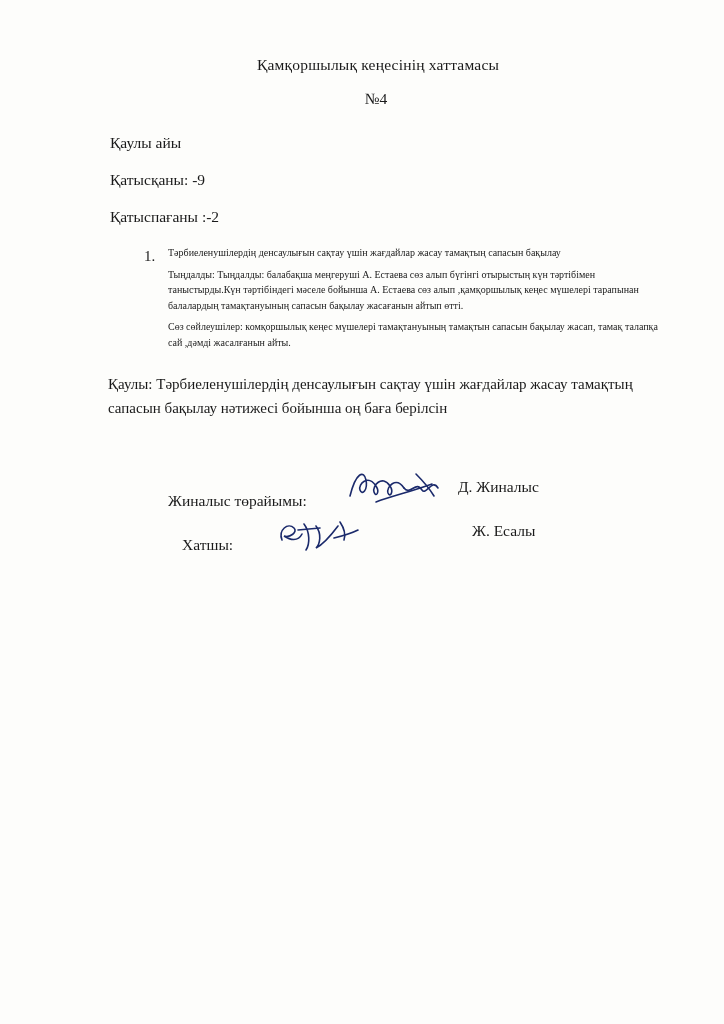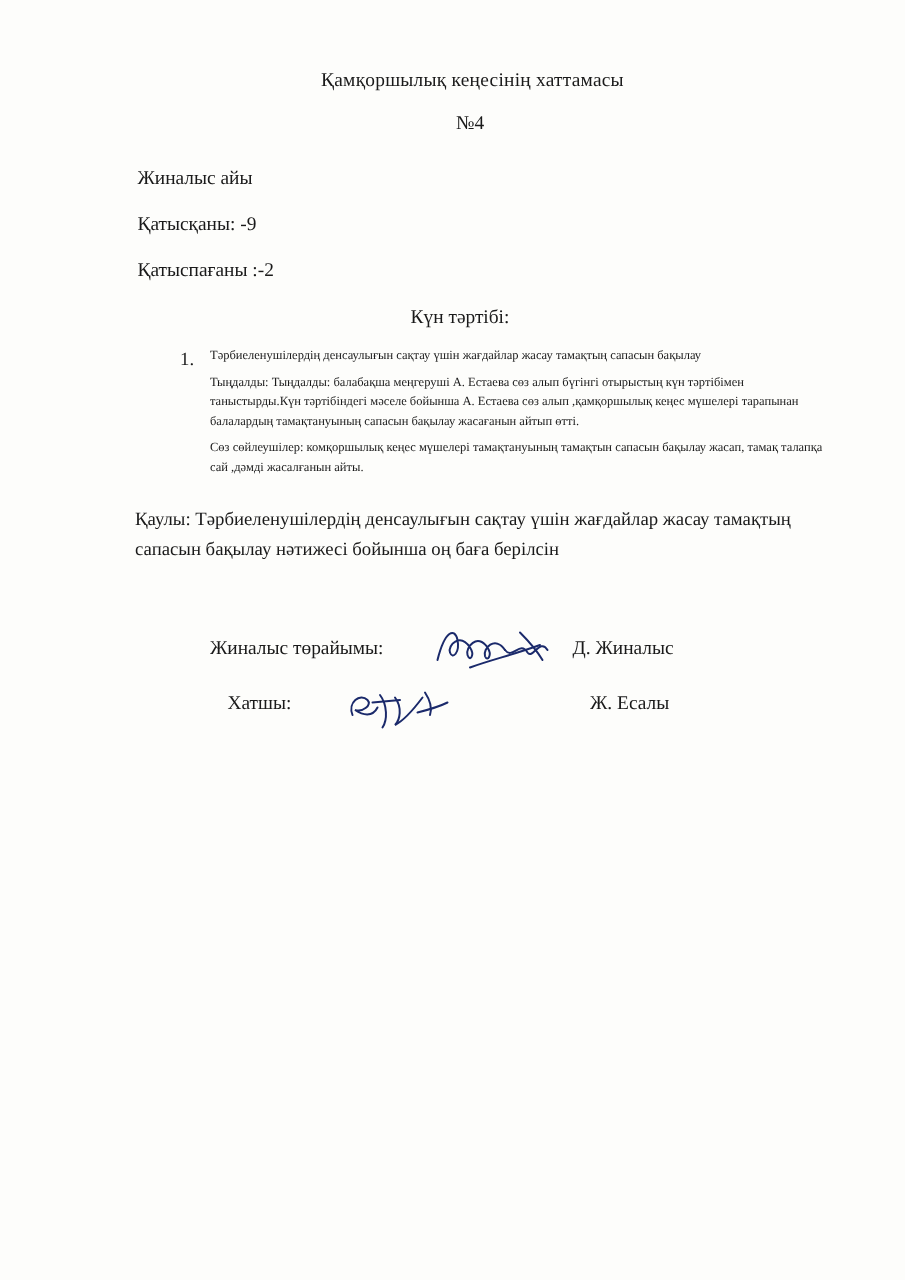--- a/index.html
+++ b/index.html
@@ -88,21 +88,21 @@
     padding-left: 64px;
     font-size: 15.5px;
   }
   .sig-row {
     position: relative;
     height: 44px;
   }
   .sig-label {
     position: absolute;
     left: 0;
-    top: 4px;
+    top: 18px;
     white-space: nowrap;
   }
   .sig-row.second .sig-label {
     left: 14px;
   }
   .sig-name {
     position: absolute;
     top: 4px;
     white-space: nowrap;
   }
@@ -124,25 +124,24 @@
 </style>
 </head>
 <body>
 
 <div class="page">
   <div class="doc-body">
 
     <div class="title">Қамқоршылық кеңесінің хаттамасы</div>
     <div class="doc-number">№4</div>
 
-    <div class="meta-line">Жиналыс айы</div>
+    <div class="meta-line">Қаулы айы</div>
     <div class="meta-line">Қатысқаны: -9</div>
     <div class="meta-line">Қатыспағаны :-2</div>
 
-    <div class="agenda-heading">Күн тәртібі:</div>
 
     <ol class="agenda-list">
       <li class="agenda-item">
         <span class="marker">1.</span>
         <p class="para tight">Тәрбиеленушілердің денсаулығын сақтау үшін жағдайлар жасау тамақтың сапасын бақылау</p>
         <p class="para indent-block">Тыңдалды: Тыңдалды: балабақша меңгеруші  А. Естаева сөз алып бүгінгі отырыстың күн тәртібімен таныстырды.Күн тәртібіндегі мәселе бойынша  А. Естаева сөз алып ,қамқоршылық кеңес мүшелері тарапынан балалардың тамақтануының сапасын бақылау жасағанын айтып өтті.</p>
         <p class="para indent-block">Сөз сөйлеушілер:  комқоршылық кеңес мүшелері тамақтануының тамақтын сапасын бақылау жасап, тамақ талапқа сай ,дәмді жасалғанын айты.</p>
       </li>
     </ol>
 

